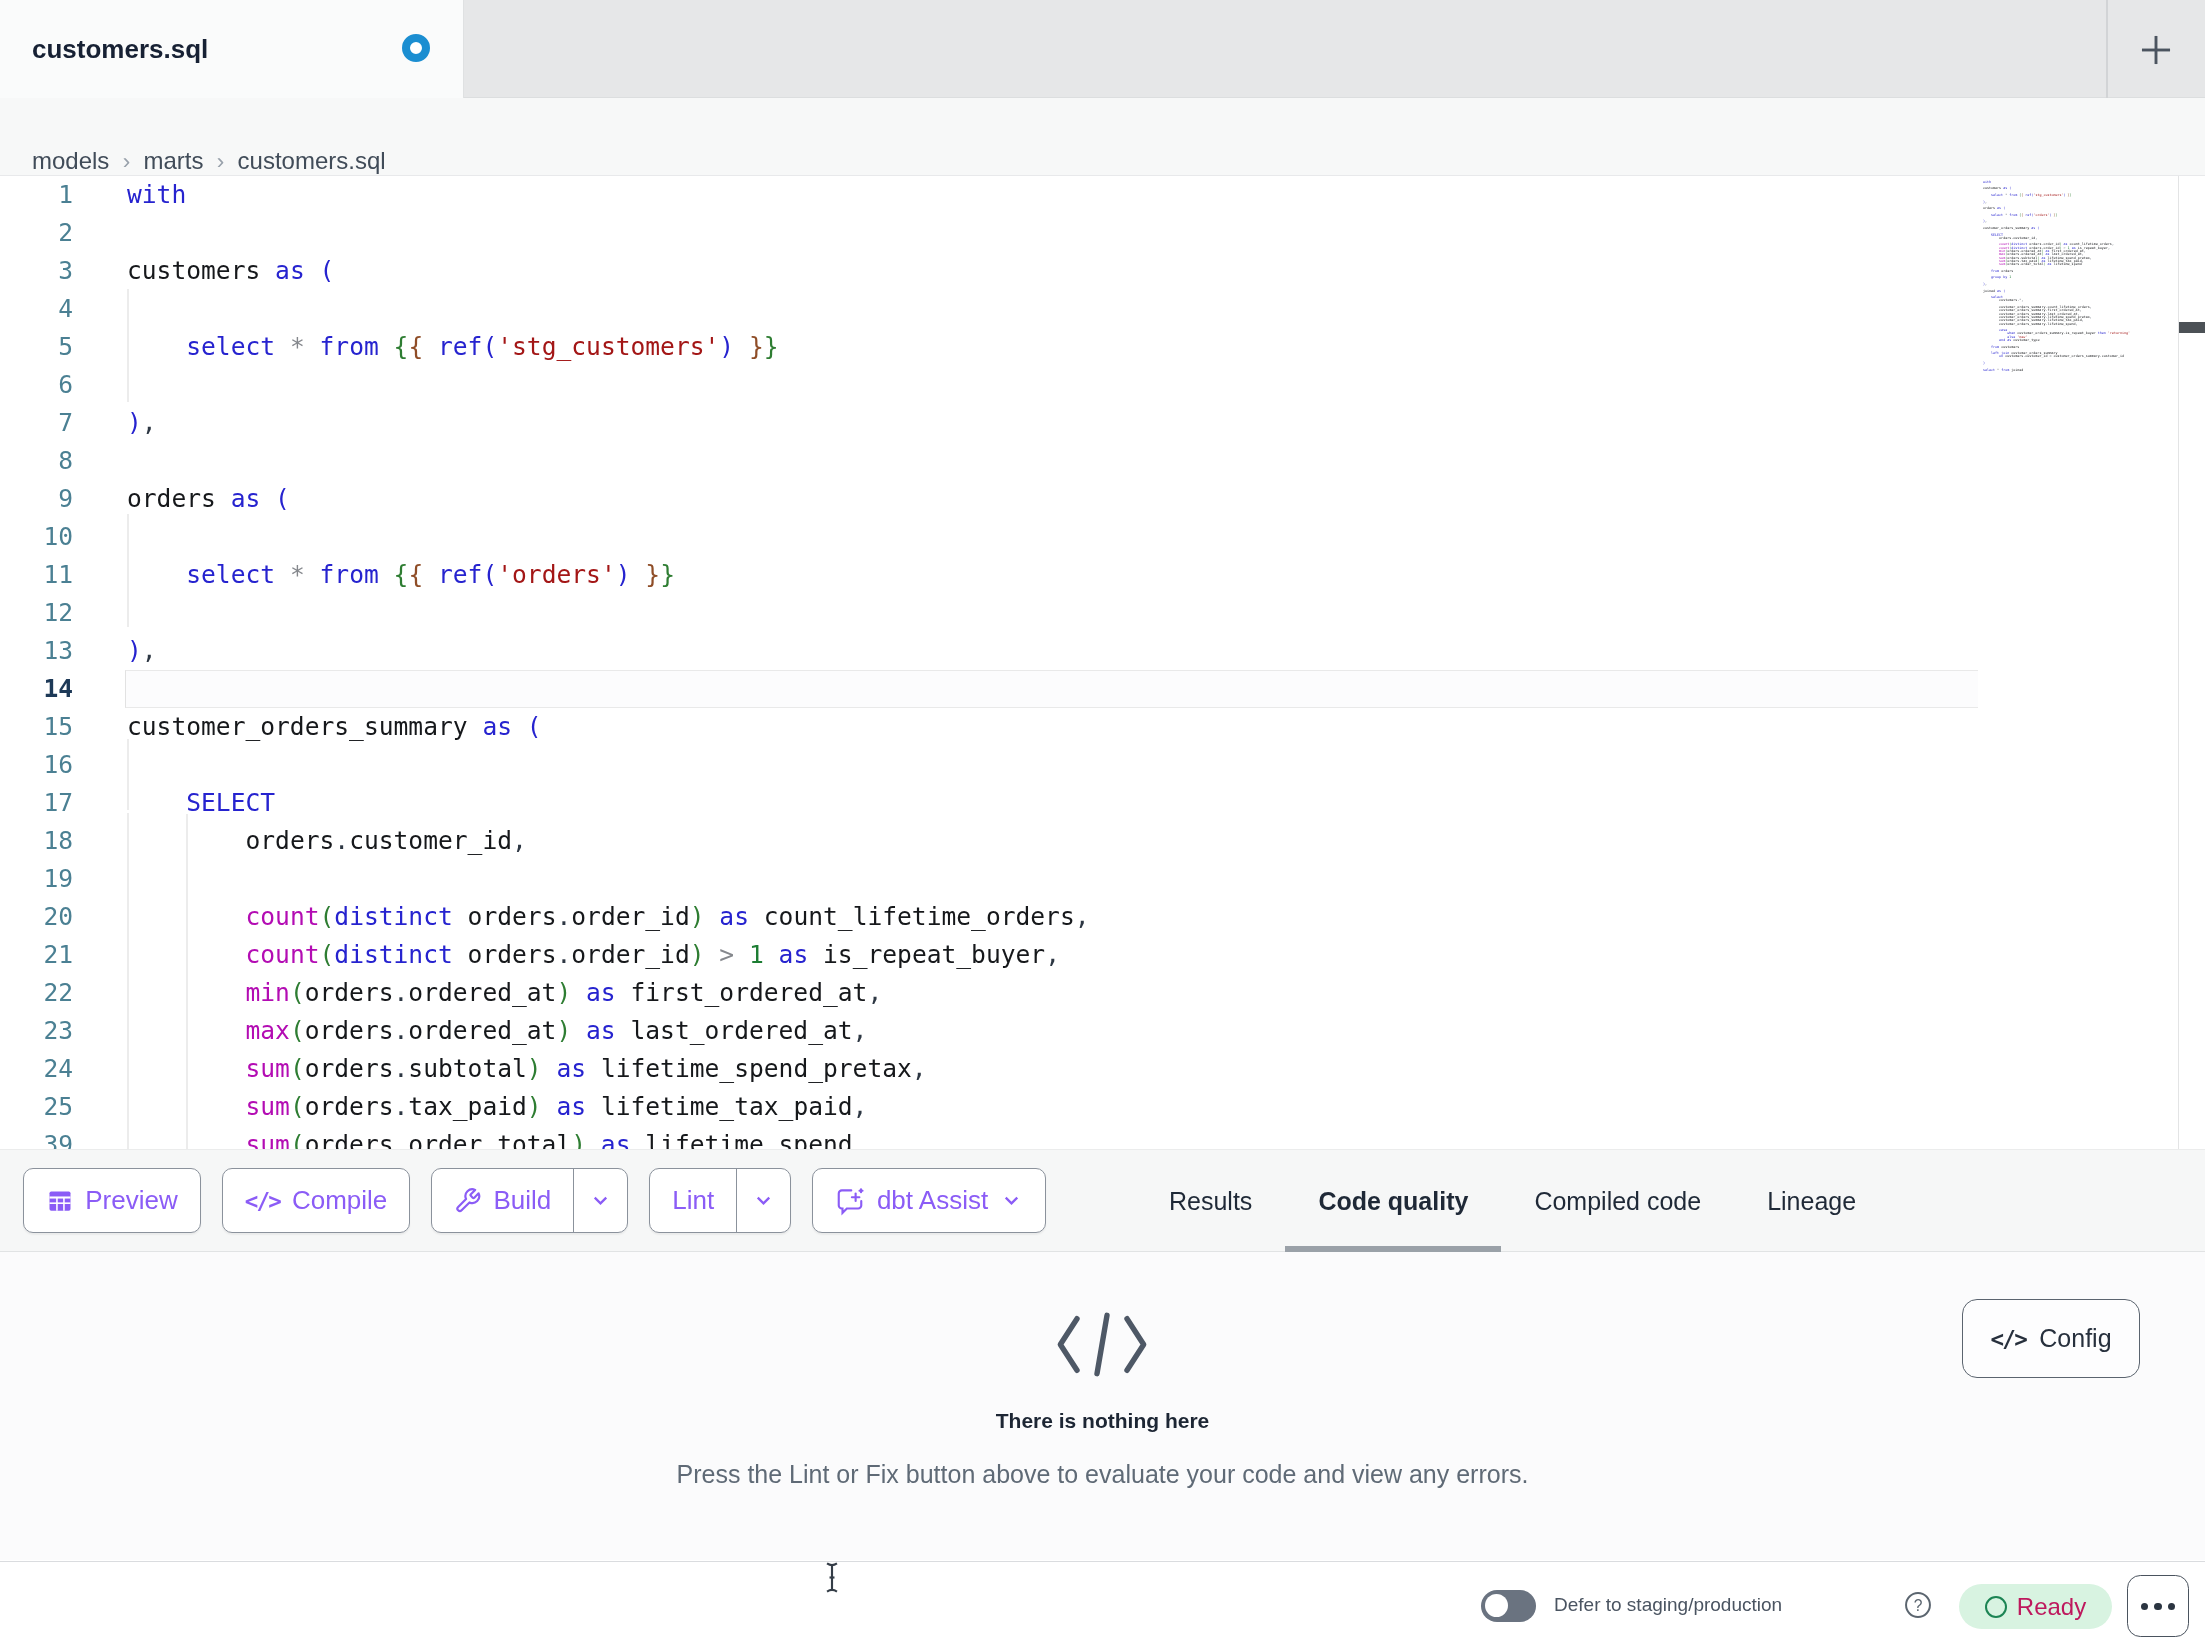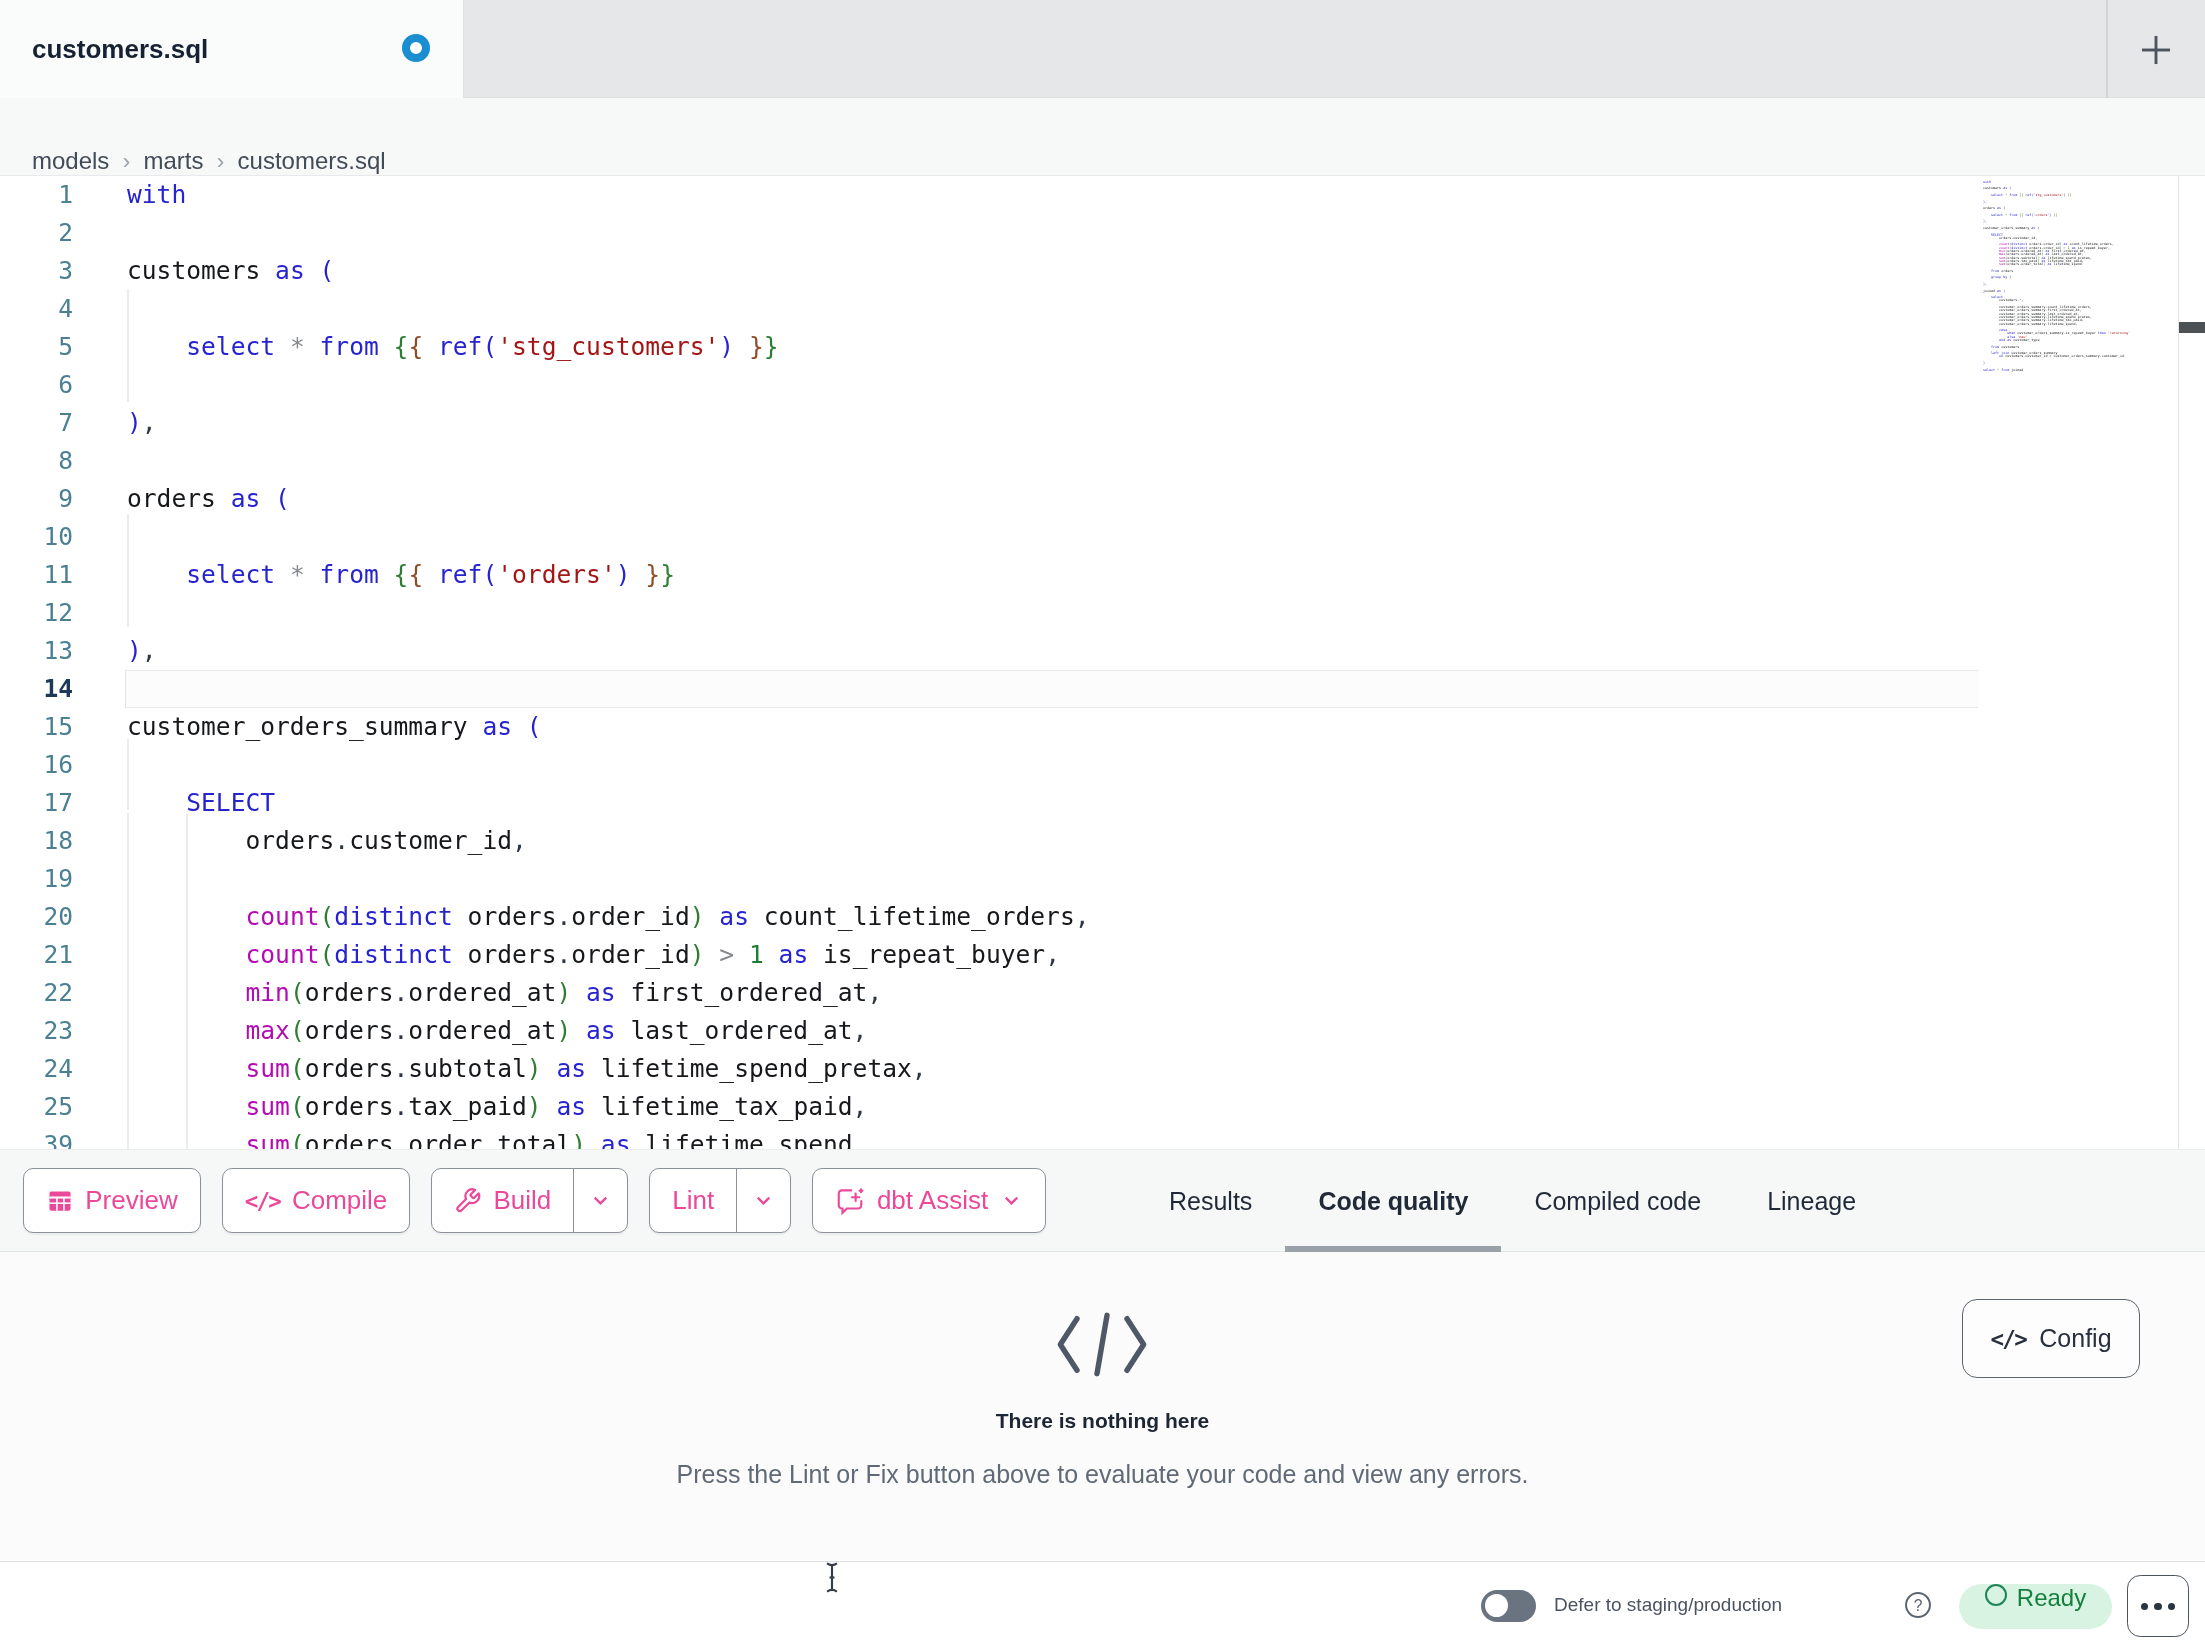--- a/index.html
+++ b/index.html
@@ -37,21 +37,21 @@
   .iguide{position:absolute;width:1.7px;background:#ececec;}
   .minimap{position:absolute;left:1983px;top:4.2px;width:192px;height:200px;overflow:hidden;}
   .minimap-inner{transform:scale(0.5);transform-origin:0 0;width:384px;font-size:6.7px;line-height:6.6px;}
   .mline{white-space:pre;height:6.6px;}
   .scroll-divider{position:absolute;left:2178px;top:0;width:0.8px;height:973px;background:#e3e4e5;}
   .scroll-thumb{position:absolute;left:2179px;top:146px;width:27px;height:11px;background:#4c5156;}
 
   
   .toolbar{position:absolute;left:0;top:1149px;width:2205px;height:103px;background:#f6f7f7;border-top:0.8px solid #ebecec;border-bottom:1.7px solid #e1e3e4;}
   .btn-row{position:absolute;left:22.5px;top:18.3px;display:flex;gap:21px;align-items:center;}
-  .tbtn{display:flex;align-items:center;height:65px;background:#fff;border:1.7px solid #8b929c;border-radius:10px;color:#ec4899;font-size:26px;font-family:inherit;cursor:pointer;white-space:nowrap;box-shadow:0 1.7px 1.7px rgba(0,0,0,.05);padding:0;}
+  .tbtn{display:flex;align-items:center;height:65px;background:#fff;border:1.7px solid #8b929c;border-radius:10px;color:#8b5cf6;font-size:26px;font-family:inherit;cursor:pointer;white-space:nowrap;box-shadow:0 1.7px 1.7px rgba(0,0,0,.05);padding:0;}
   .tbtn .seg{display:flex;align-items:center;gap:11.7px;padding:0 22px;height:100%;}
   .tbtn .seg.chev{padding:0 15px;border-left:1.7px solid #8b929c;}
   .code-glyph{font-family:"DejaVu Sans Mono",monospace;font-weight:bold;font-size:22.5px;letter-spacing:-1.7px;}
   .ptabs{position:absolute;left:1136px;top:0;height:102px;display:flex;}
   .ptab{position:relative;display:flex;align-items:center;padding:0 33px;font-size:25px;color:#1f2937;cursor:pointer;white-space:nowrap;}
   .ptab.active{font-weight:bold;}
   .ptab .underline{position:absolute;left:0;bottom:0;width:100%;height:5.8px;background:#9aa1a8;}
 
   
   .results{position:absolute;left:0;top:1252px;width:2205px;height:308px;background:#fbfbfc;}
@@ -60,21 +60,21 @@
   .empty-icon{position:absolute;left:1052px;top:55px;color:#4e5866;}
   .empty-title{position:absolute;left:0;top:157px;width:100%;font-size:21px;font-weight:bold;color:#1d2634;}
   .empty-sub{position:absolute;left:0;top:208px;width:100%;font-size:25px;color:#5f6a76;}
 
   
   .bottombar{position:absolute;left:0;top:1561px;width:2205px;height:88px;background:#fff;border-top:1.7px solid #dadcdf;}
   .toggle{position:absolute;left:1481px;top:27.5px;width:55px;height:32px;border-radius:16px;background:#6a7380;cursor:pointer;}
   .toggle .knob{position:absolute;left:4.2px;top:4.2px;width:23px;height:23px;border-radius:50%;background:#fff;}
   .defer-label{position:absolute;left:1554px;top:0;line-height:86px;font-size:19px;color:#4a5461;white-space:nowrap;}
   .help-icon{position:absolute;left:1904px;top:29px;color:#5b656f;cursor:pointer;}
-  .ready-pill{position:absolute;left:1959px;top:22px;width:153px;height:45px;border-radius:22.5px;background:#d8f3e1;display:flex;align-items:flex-start;justify-content:center;gap:10px;color:#15803d;font-size:24px;}
+  .ready-pill{position:absolute;left:1959px;top:22px;width:153px;height:45px;border-radius:22.5px;background:#d8f3e1;display:flex;align-items:center;justify-content:center;gap:10px;color:#be185d;font-size:24px;}
   .ready-ring{width:22px;height:22px;border-radius:50%;border:2.5px solid #1c8454;}
   .more-btn{position:absolute;left:2127px;top:13.3px;width:62px;height:62px;border:1.7px solid #4a535e;border-radius:13.3px;background:#fff;display:flex;align-items:center;justify-content:center;gap:5.8px;cursor:pointer;}
   .more-btn i{width:7.5px;height:7.5px;border-radius:50%;background:#2b3541;}
   .ibeam{position:absolute;left:821px;top:1561px;color:#343d47;}
 </style>
 </head>
 <body>
 
 <div class="app">
 

